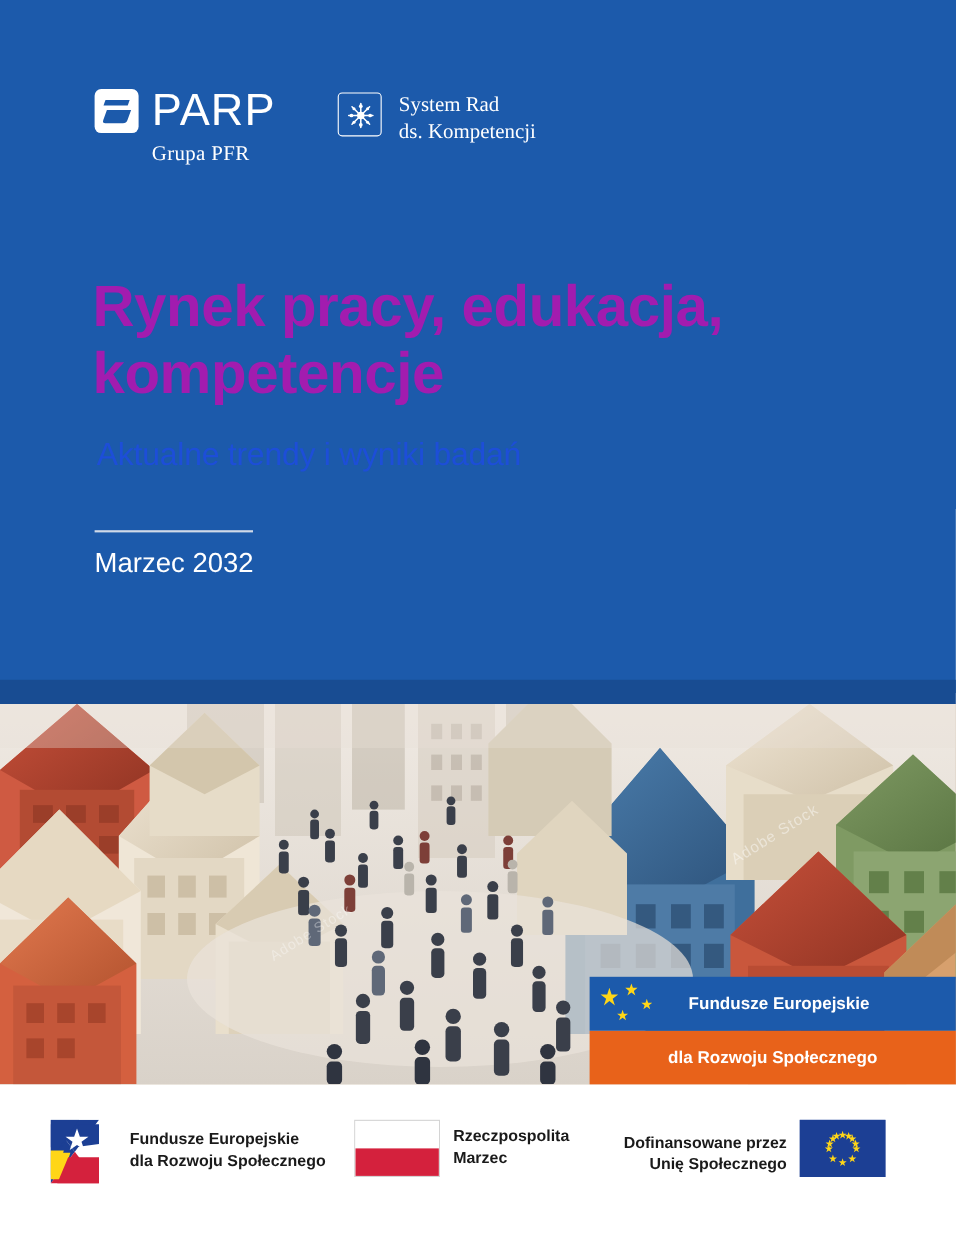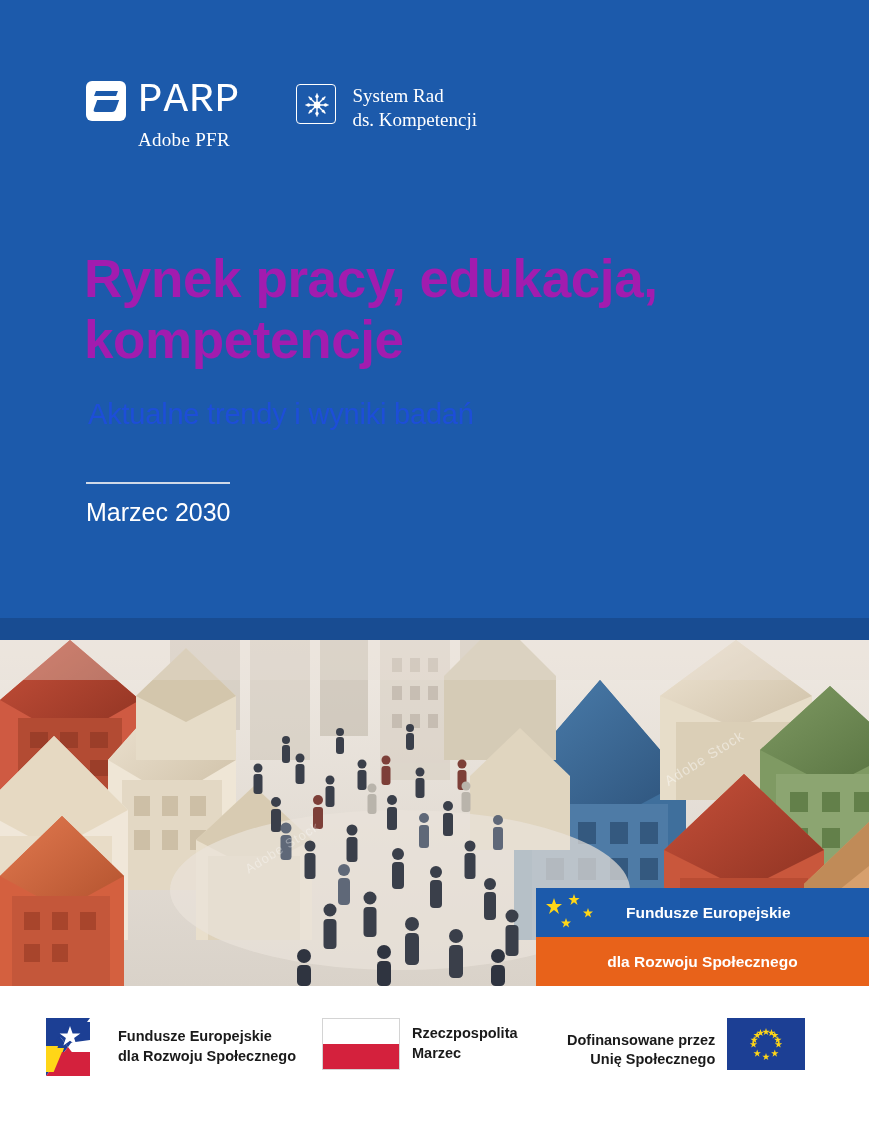--- a/index.html
+++ b/index.html
@@ -64,21 +64,21 @@
   .parp-mark::after {
     content: "";
     position: absolute;
     left: 9px; top: 19px;
     width: 22px; height: 12px;
     background: #1c5aab;
     border-radius: 0 0 3px 3px;
     transform: skewX(-20deg);
   }
   .parp-word {
-    font-family: Liberation Mono, monospace;
+    font-family: Liberation Sans, sans-serif;
     font-size: 41px;
     letter-spacing: 1px;
     color: #ffffff;
     line-height: 1;
     font-weight: 400;
   }
   .parp-sub {
     font-family: "Liberation Serif", serif;
     font-size: 19px;
     color: #ffffff;
@@ -258,21 +258,21 @@
   <div class="hero"></div>
   <div class="hero-stripe"></div>
 
   <div class="logo-row">
 
     <div class="parp-logo">
       <div class="parp-main">
         <span class="parp-mark"></span>
         <span class="parp-word">PARP</span>
       </div>
-      <div class="parp-sub">Adobe PFR</div>
+      <div class="parp-sub">Grupa PFR</div>
     </div>
 
     <div class="srk-logo">
       <span class="srk-mark">
         <svg width="28" height="28" viewBox="0 0 28 28">
           <g stroke="#ffffff" stroke-width="1.4" stroke-linecap="round">
             <line x1="14" y1="3" x2="14" y2="25"></line>
             <line x1="3" y1="14" x2="25" y2="14"></line>
             <line x1="6" y1="6" x2="22" y2="22"></line>
             <line x1="22" y1="6" x2="6" y2="22"></line>
@@ -298,21 +298,21 @@
 
   <h1 class="title">
     <span>Rynek pracy, edukacja,</span><br>
     <span>kompetencje</span>
   </h1>
 
   <div class="subtitle">Aktualne trendy i wyniki badań</div>
 
   <div class="rule"></div>
 
-  <div class="date">Marzec 2030</div>
+  <div class="date">Marzec 2032</div>
 
   <div class="photo">
     <svg width="869" height="346" viewBox="0 0 869 346">
       <defs>
         <linearGradient id="ground" x1="0" y1="0" x2="0" y2="1">
           <stop offset="0" stop-color="#efe9e2"></stop>
           <stop offset="1" stop-color="#d9d2c9"></stop>
         </linearGradient>
         <linearGradient id="roofRed" x1="0" y1="0" x2="1" y2="1">
           <stop offset="0" stop-color="#c7503a"></stop>

